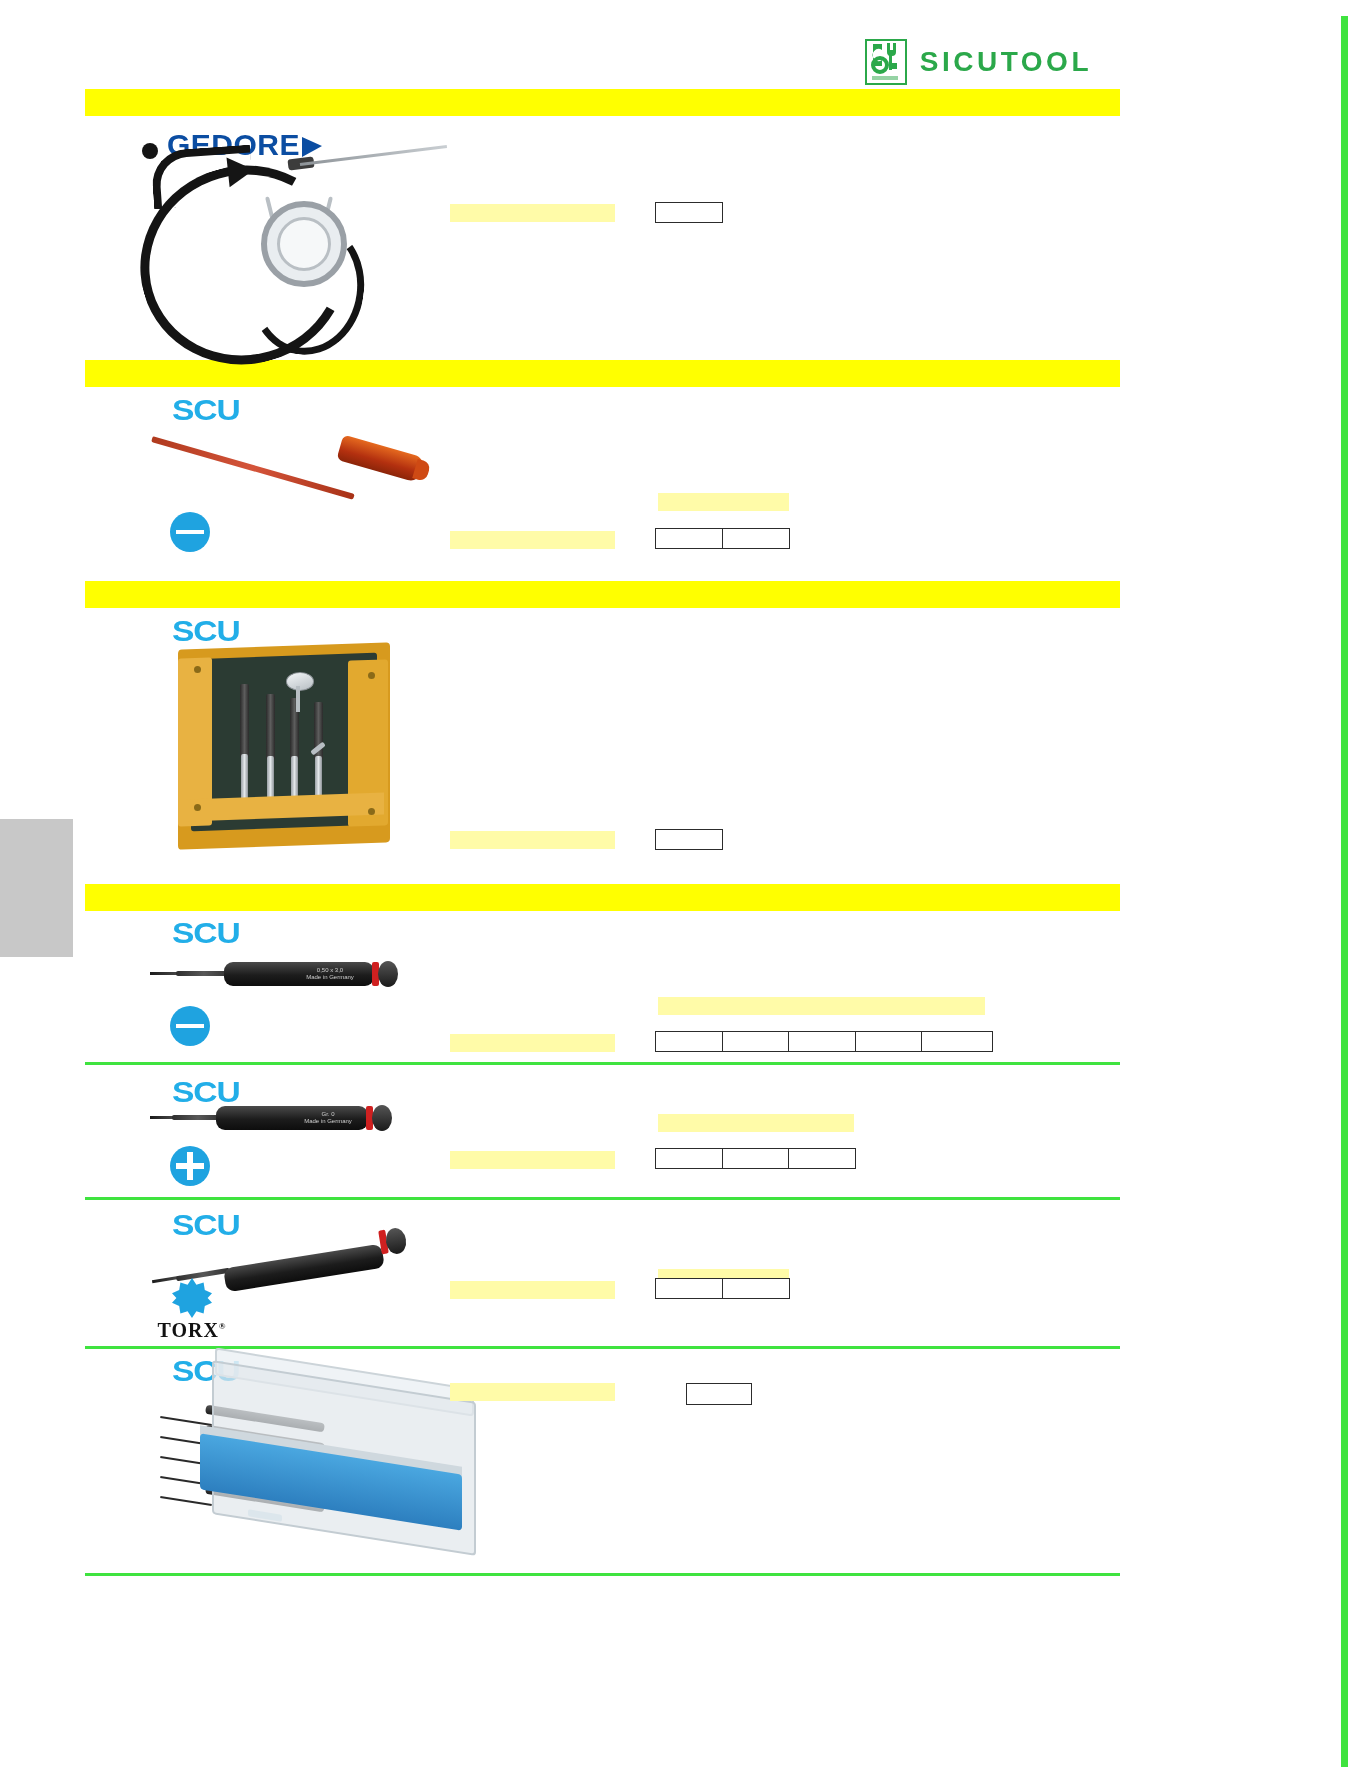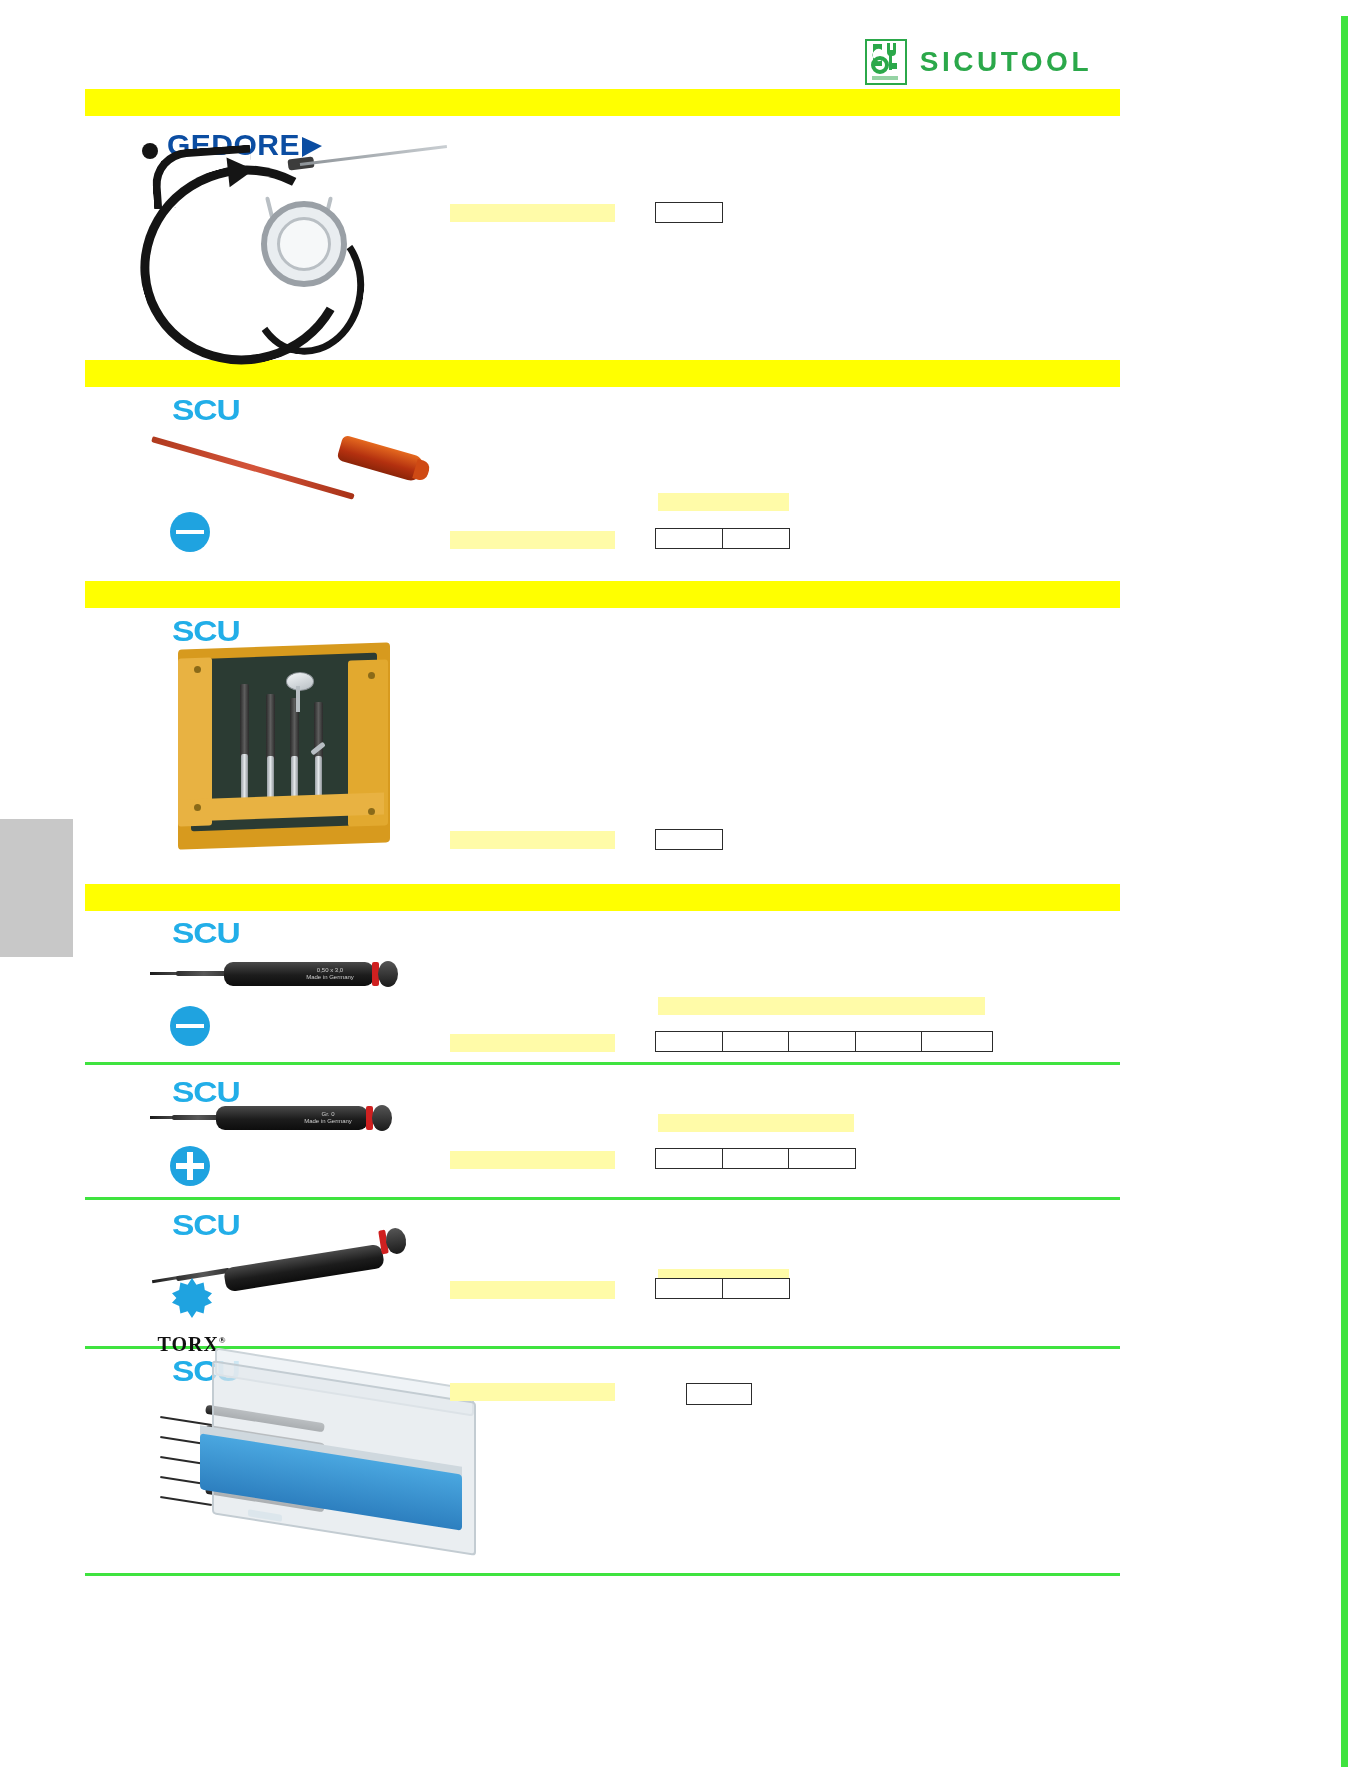--- a/index.html
+++ b/index.html
@@ -109,21 +109,21 @@
   .torxstar{
     width:40px;height:40px;margin:0 auto;
     background:#1FA3E0;
     clip-path:polygon(50% 0%,61% 17%,79% 11%,82% 30%,100% 38%,89% 50%,
       100% 62%,82% 70%,79% 89%,61% 83%,50% 100%,39% 83%,21% 89%,18% 70%,
       0% 62%,11% 50%,0% 38%,18% 30%,21% 11%,39% 17%);
   }
   .torxtext{
     font-family:"Liberation Serif", serif;
     font-size:20px;font-weight:bold;color:#111;letter-spacing:1px;
-    margin-top:15px;
+    margin-top:1px;
   }
   .torxtext sup{font-size:9px;vertical-align:super;}
 
   
   .img{position:absolute;}
 
   
   .steth-hose{
     position:absolute;left:140px;top:150px;width:190px;height:180px;
     border:9px solid #141414;border-radius:50%;

